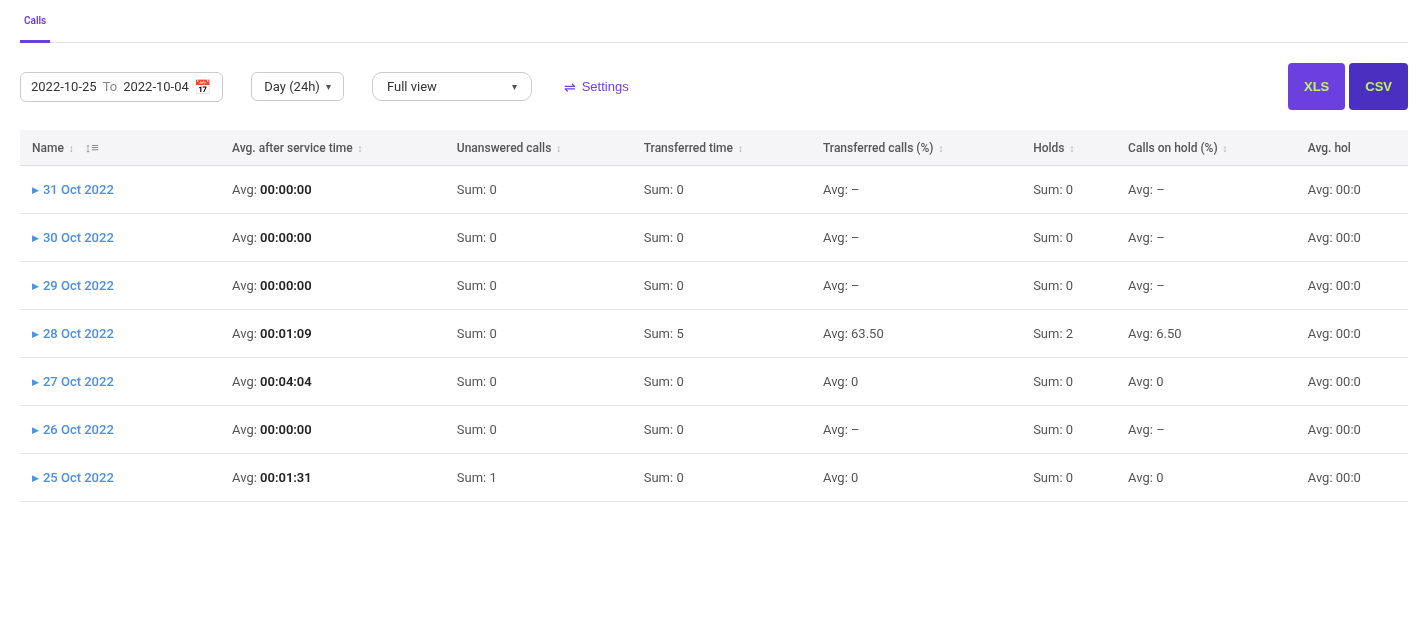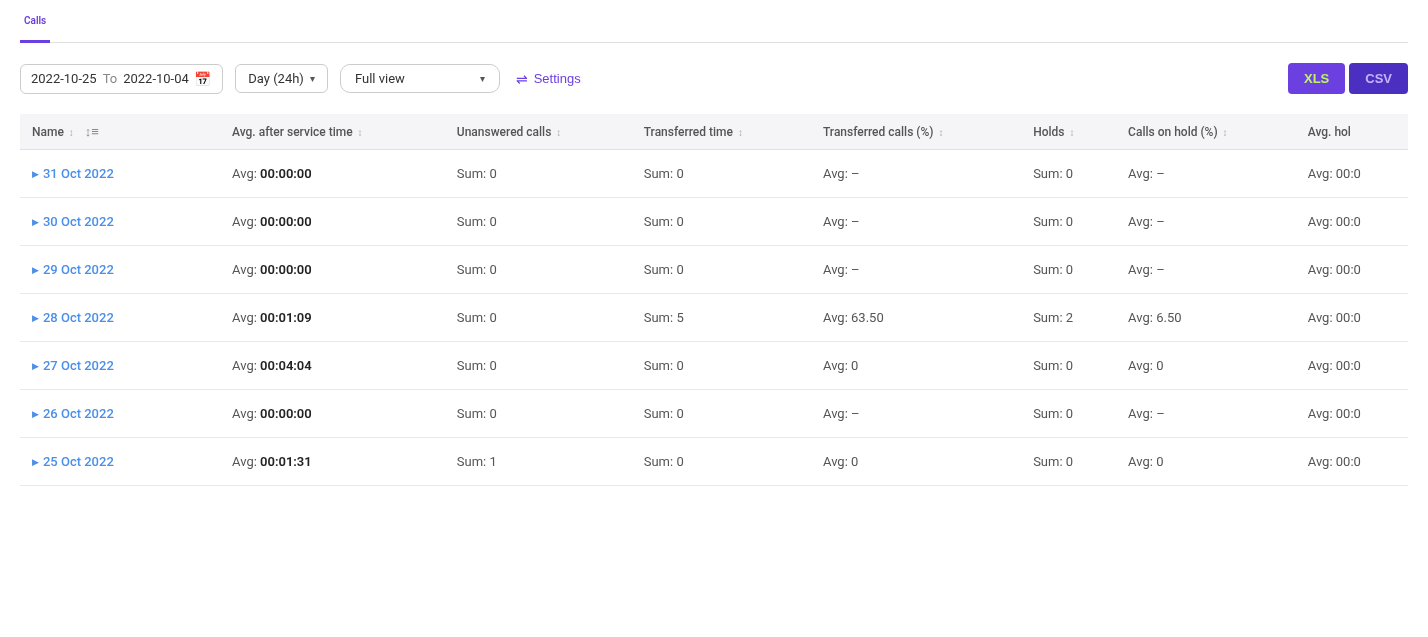--- a/index.html
+++ b/index.html
@@ -5,31 +5,31 @@
     * { box-sizing: border-box; margin: 0; padding: 0; }
     body { font-family: -apple-system, BlinkMacSystemFont, 'Segoe UI', Roboto, sans-serif; background: #fff; color: #333; font-size: 13px; }
 
     .page-container { padding: 0 20px; }
 
     
     .tabs { display: flex; border-bottom: 1px solid #e0e0e0; margin-bottom: 20px; }
     .tab-item { padding: 14px 4px; margin-right: 24px; cursor: pointer; font-size: 10px; color: #6c40e0; font-weight: 600; border-bottom: 3px solid #6c40e0; position: relative; top: 1px; }
 
     
-    .toolbar { display: flex; align-items: center; gap: 12px; margin-bottom: 20px; }
+    .toolbar { display: flex; align-items: center; gap: 28px; margin-bottom: 20px; }
     .date-range { display: flex; align-items: center; border: 1px solid #ccc; border-radius: 6px; padding: 6px 10px; gap: 6px; cursor: pointer; font-size: 13px; color: #333; background: #fff; }
     .date-range .to-label { color: #888; }
     .calendar-icon { color: #555; font-size: 14px; }
     .dropdown-btn { display: flex; align-items: center; border: 1px solid #ccc; border-radius: 6px; padding: 6px 12px; gap: 6px; cursor: pointer; font-size: 13px; background: #fff; color: #333; }
     .dropdown-arrow { font-size: 10px; color: #555; }
     .full-view-btn { display: flex; align-items: center; border: 1px solid #ccc; border-radius: 10px; padding: 6px 14px; gap: 6px; cursor: pointer; font-size: 13px; background: #fff; color: #333; min-width: 160px; justify-content: space-between; }
     .settings-btn { display: flex; align-items: center; gap: 6px; color: #6c40e0; font-size: 13px; font-weight: 500; cursor: pointer; background: none; border: none; padding: 6px 4px; }
     .export-btns { margin-left: auto; display: flex; gap: 4px; }
     .xls-btn { background: #6c40e0; color: #bef264; border: none; border-radius: 4px; padding: 8px 16px; cursor: pointer; font-size: 13px; font-weight: 600; }
-    .csv-btn { background: #4a2fc0; color: #c4b5fd; border: none; border-radius: 4px; padding: 8px 16px; cursor: pointer; font-size: 13px; font-weight: 600; }
+    .csv-btn { background: #4a2fc0; color: #bef264; border: none; border-radius: 4px; padding: 16px 16px; cursor: pointer; font-size: 13px; font-weight: 600; }
 
     
     .table-wrapper { overflow-x: auto; }
     table { width: 100%; border-collapse: collapse; min-width: 900px; }
     thead tr { background: #f5f5f7; }
     thead th { padding: 10px 12px; text-align: left; font-size: 12px; font-weight: 500; color: #555; border-bottom: 1px solid #e0e0e0; white-space: nowrap; }
     thead th .sort-icon { font-size: 10px; color: #aaa; margin-left: 2px; }
     tbody tr { border-bottom: 1px solid #e8e8e8; }
     tbody td { padding: 16px 12px; font-size: 13px; color: #555; white-space: nowrap; }
     .row-name { color: #4a8fe8; font-weight: 500; cursor: pointer; display: flex; align-items: center; gap: 4px; }

